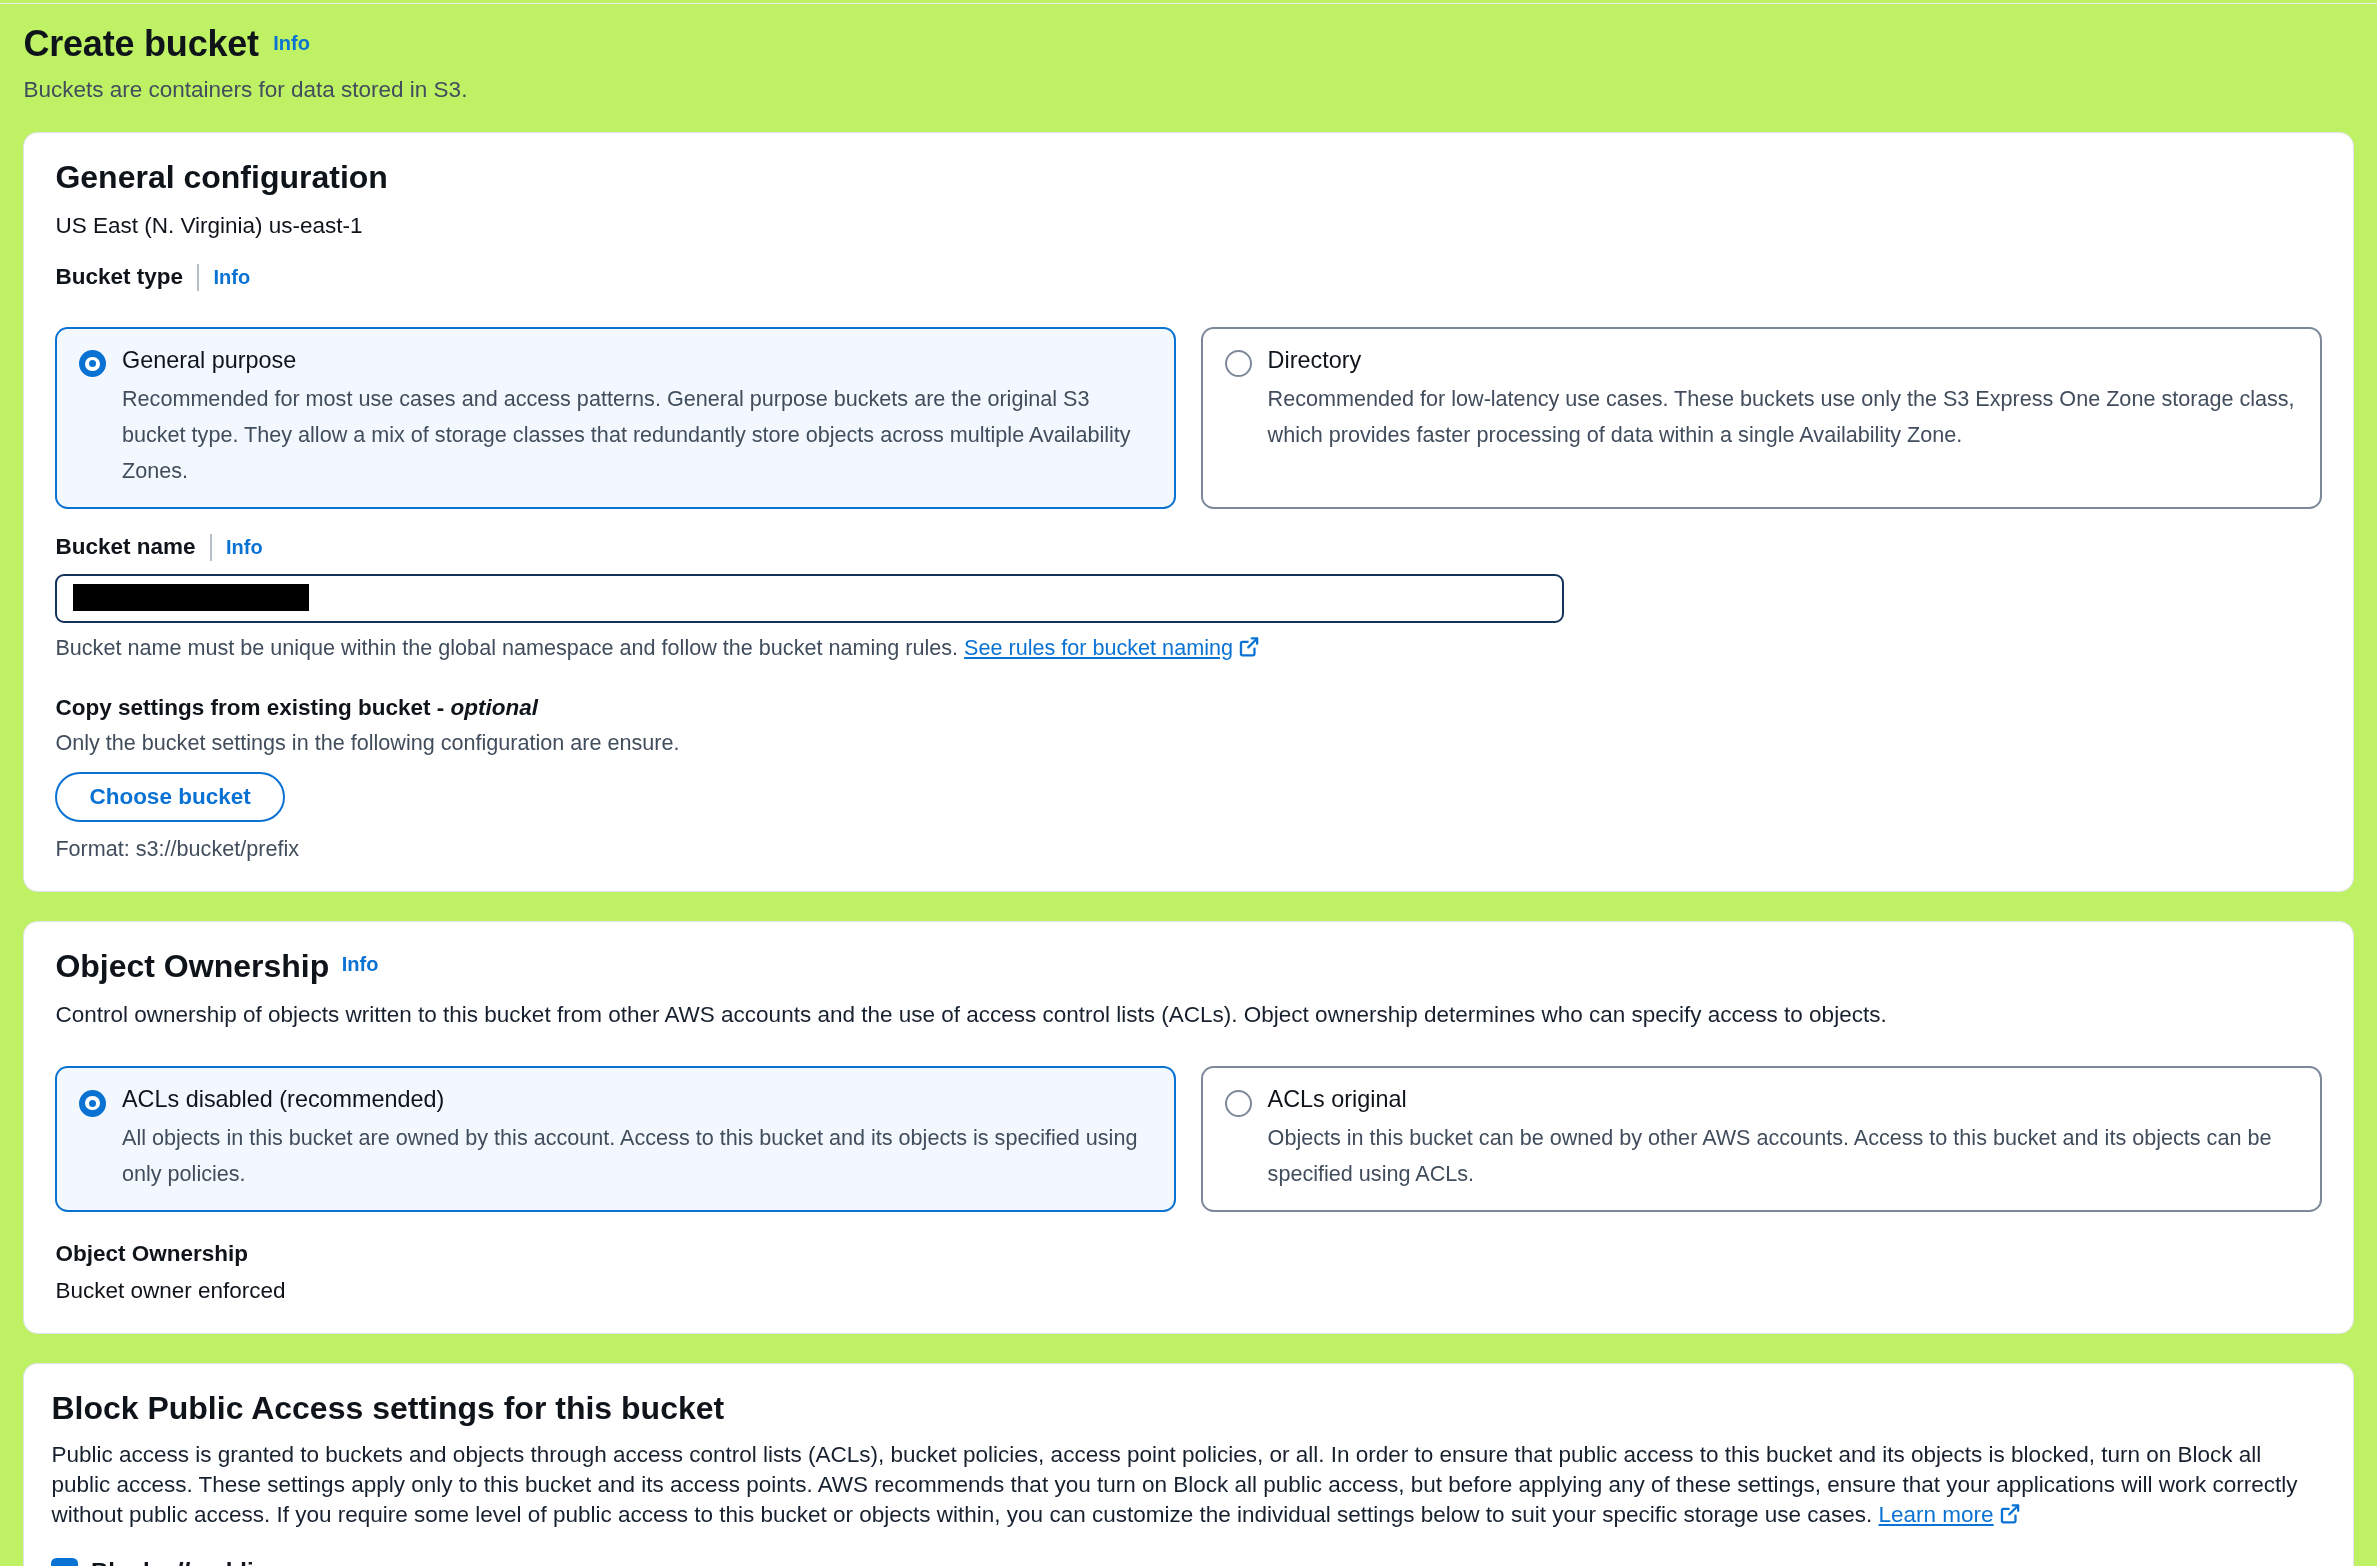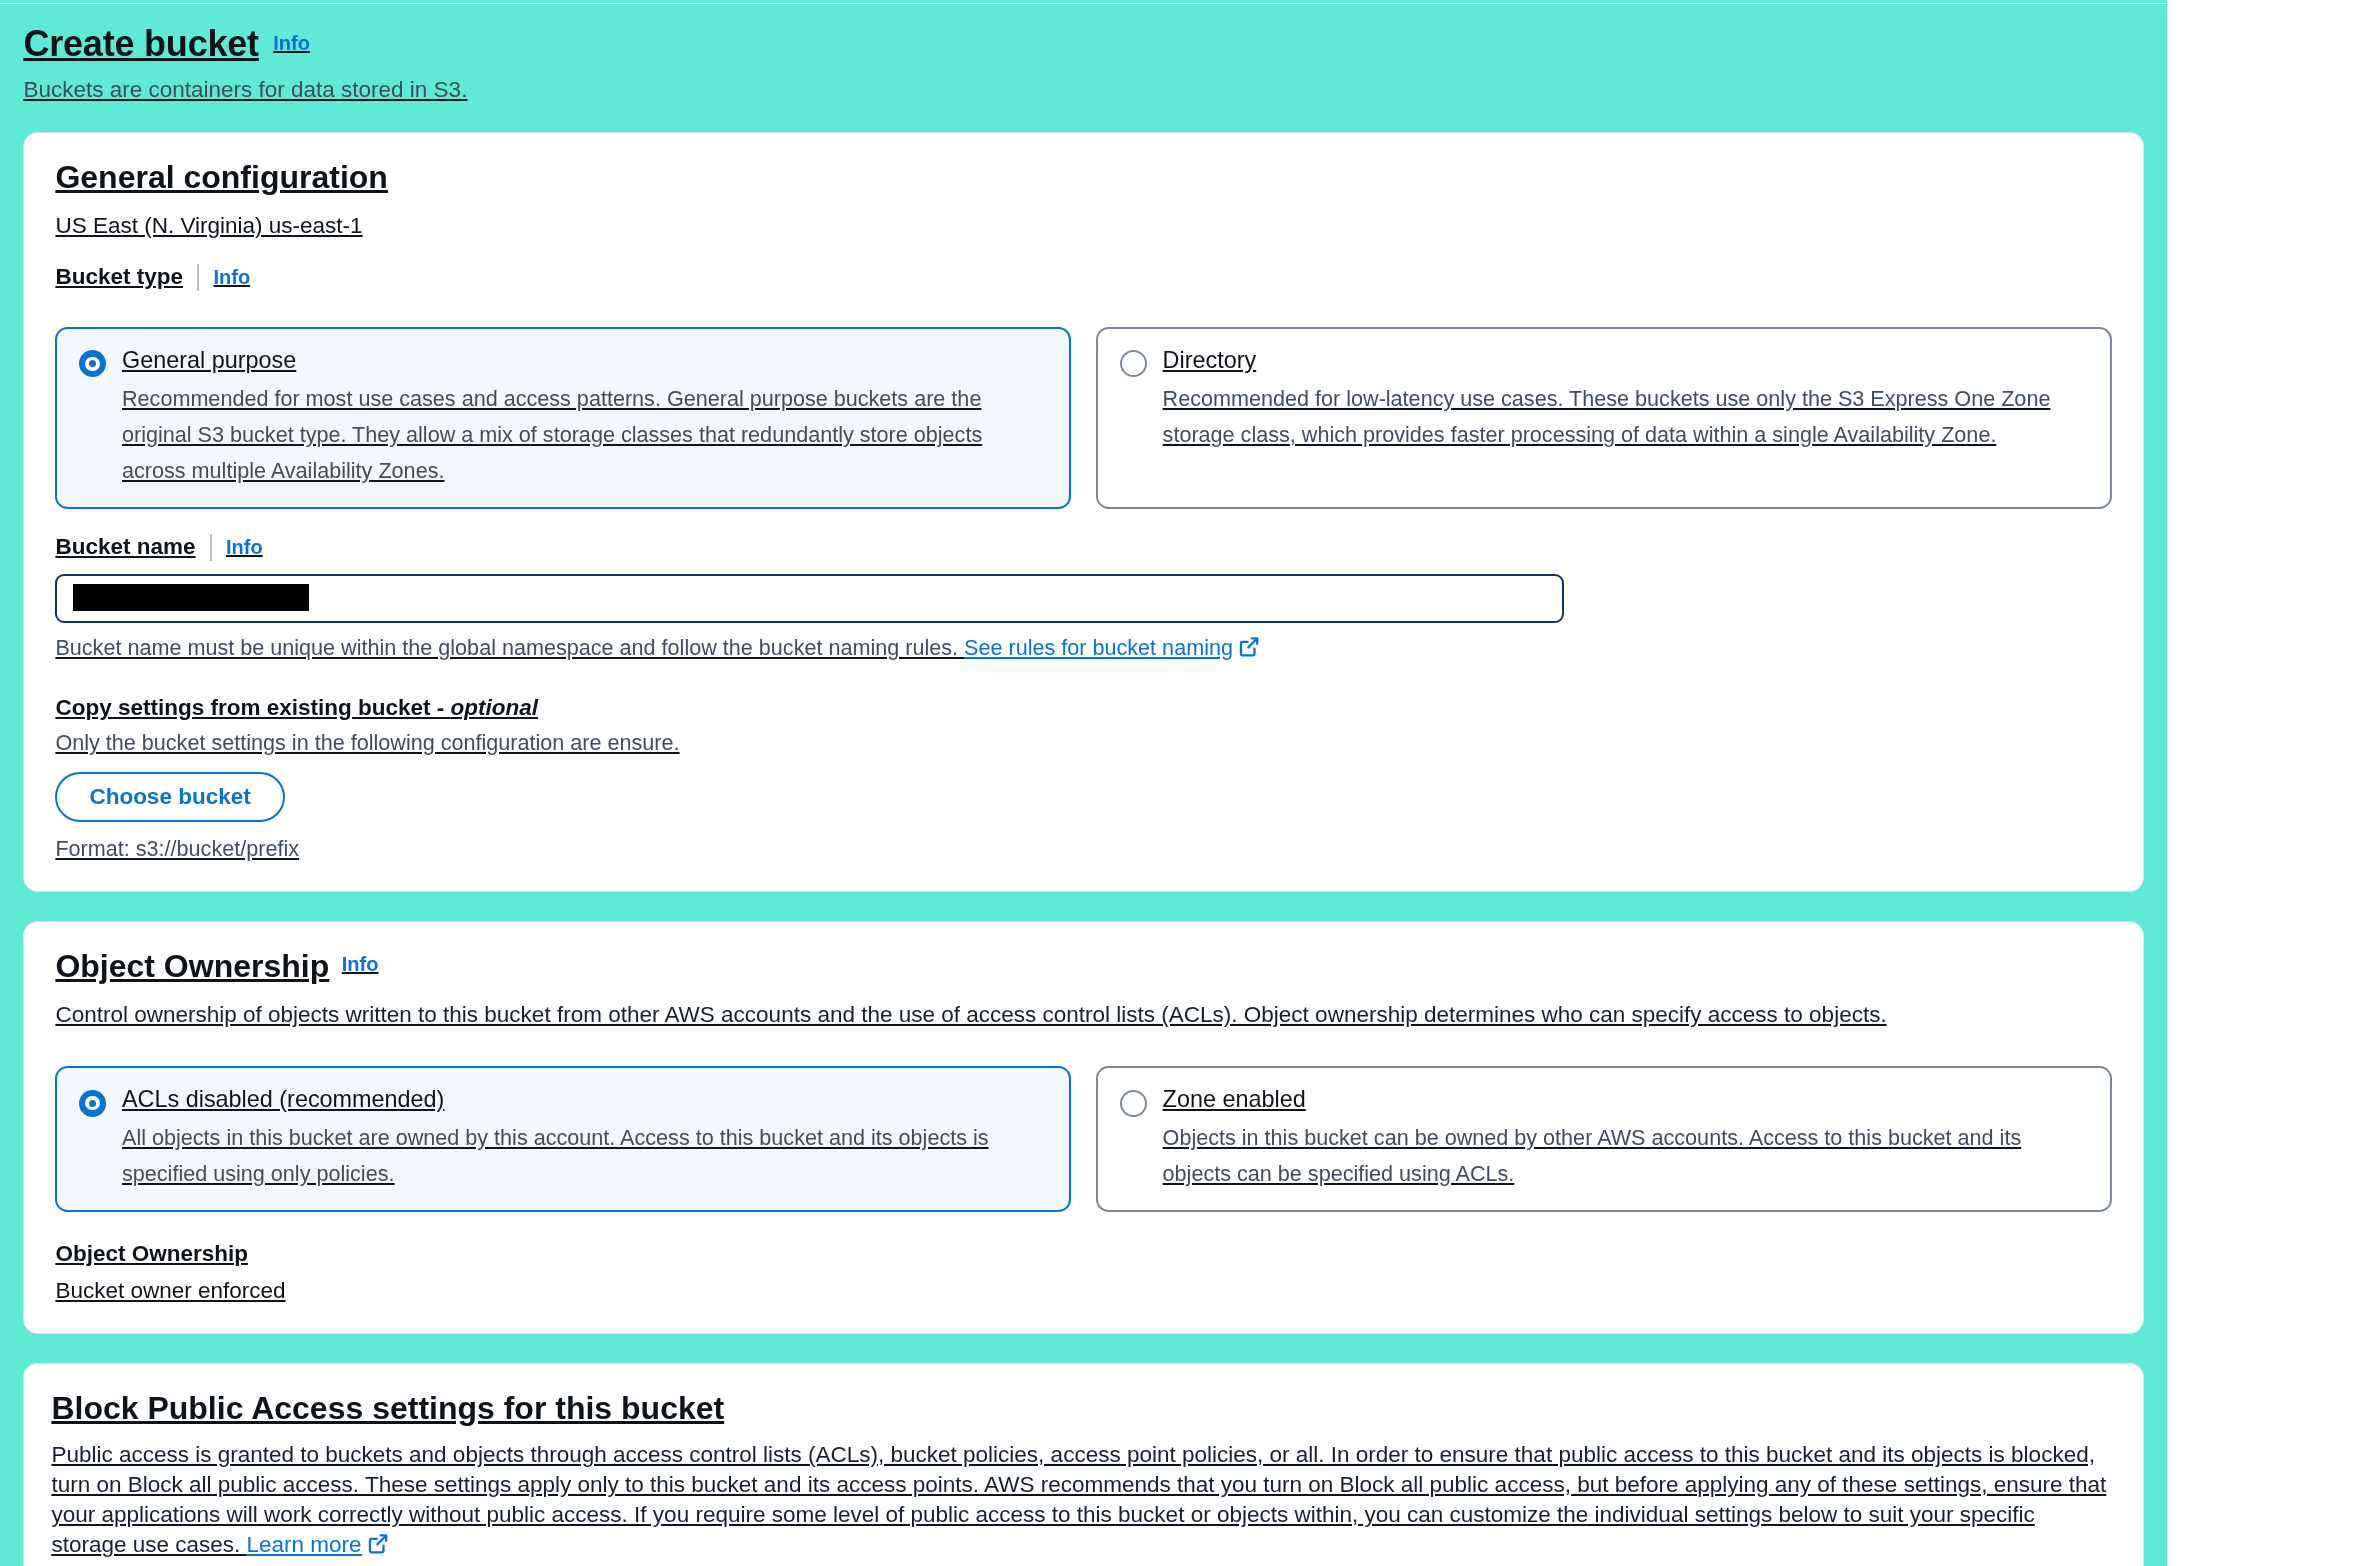--- a/index.html
+++ b/index.html
@@ -4,25 +4,24 @@
 <style>
   * { box-sizing: border-box; margin: 0; padding: 0; }
   html,body { background:#ffffff; }
   body {
     font-family: "Liberation Sans", "DejaVu Sans", sans-serif;
     color:#0f141a;
     width:2377px;
   }
   .page {
     position:relative;
-    width:2167px; height:1567px;
+    width:2377px; height:1567px;
     overflow:hidden;
-    background:#5eead4;
+    background:#bef264;
     padding:23.4px 23.4px 0 23.4px;
-    text-decoration:underline;
   }
   .top-rule { position:absolute; top:2.7px; left:0; width:2377px; height:0; border-top:1.8px solid #e9ebed; }
 
   
   .page-header { margin-top:0; }
   .title-row { display:flex; align-items:flex-start; gap:14.4px; }
   h1 { font-size:36px; font-weight:700; letter-spacing:-0.2px; color:#0f141a; line-height:1.15; }
   .info-link { color:#0972d3; font-size:20px; font-weight:600; text-decoration:none; cursor:pointer; margin-top:9px; }
   .subtitle { margin-top:12.6px; font-size:22.5px; color:#414d5c; }
 
@@ -207,21 +206,21 @@
       <div class="opt-card selected slim">
         <span class="radio checked"></span>
         <div class="opt-text">
           <div class="opt-label">ACLs disabled (recommended)</div>
           <div class="opt-desc">All objects in this bucket are owned by this account. Access to this bucket and its objects is specified using only policies.</div>
         </div>
       </div>
       <div class="opt-card slim">
         <span class="radio"></span>
         <div class="opt-text">
-          <div class="opt-label">Zone enabled</div>
+          <div class="opt-label">ACLs original</div>
           <div class="opt-desc">Objects in this bucket can be owned by other AWS accounts. Access to this bucket and its objects can be specified using ACLs.</div>
         </div>
       </div>
     </div>
 
     <div class="summary-label">Object Ownership</div>
     <div class="summary-value">Bucket owner enforced</div>
   </div>
 
   <div class="card bpa">

